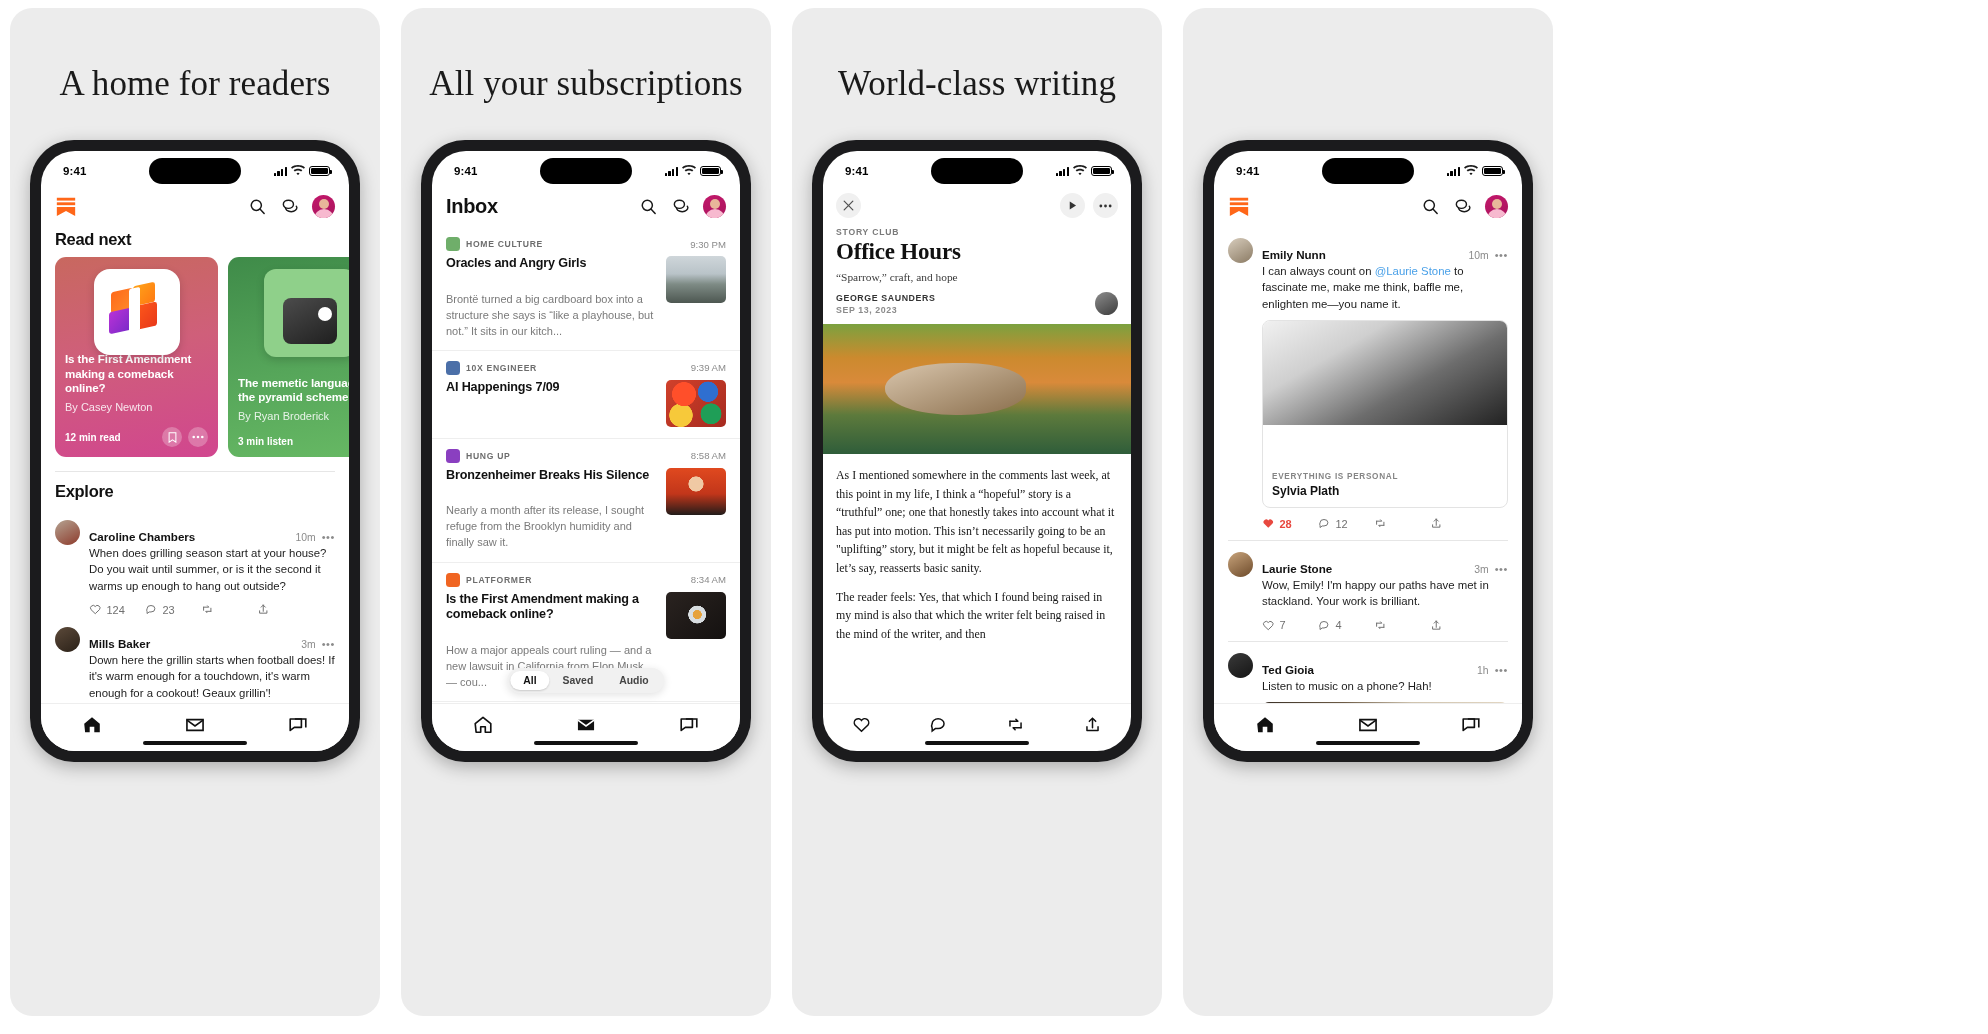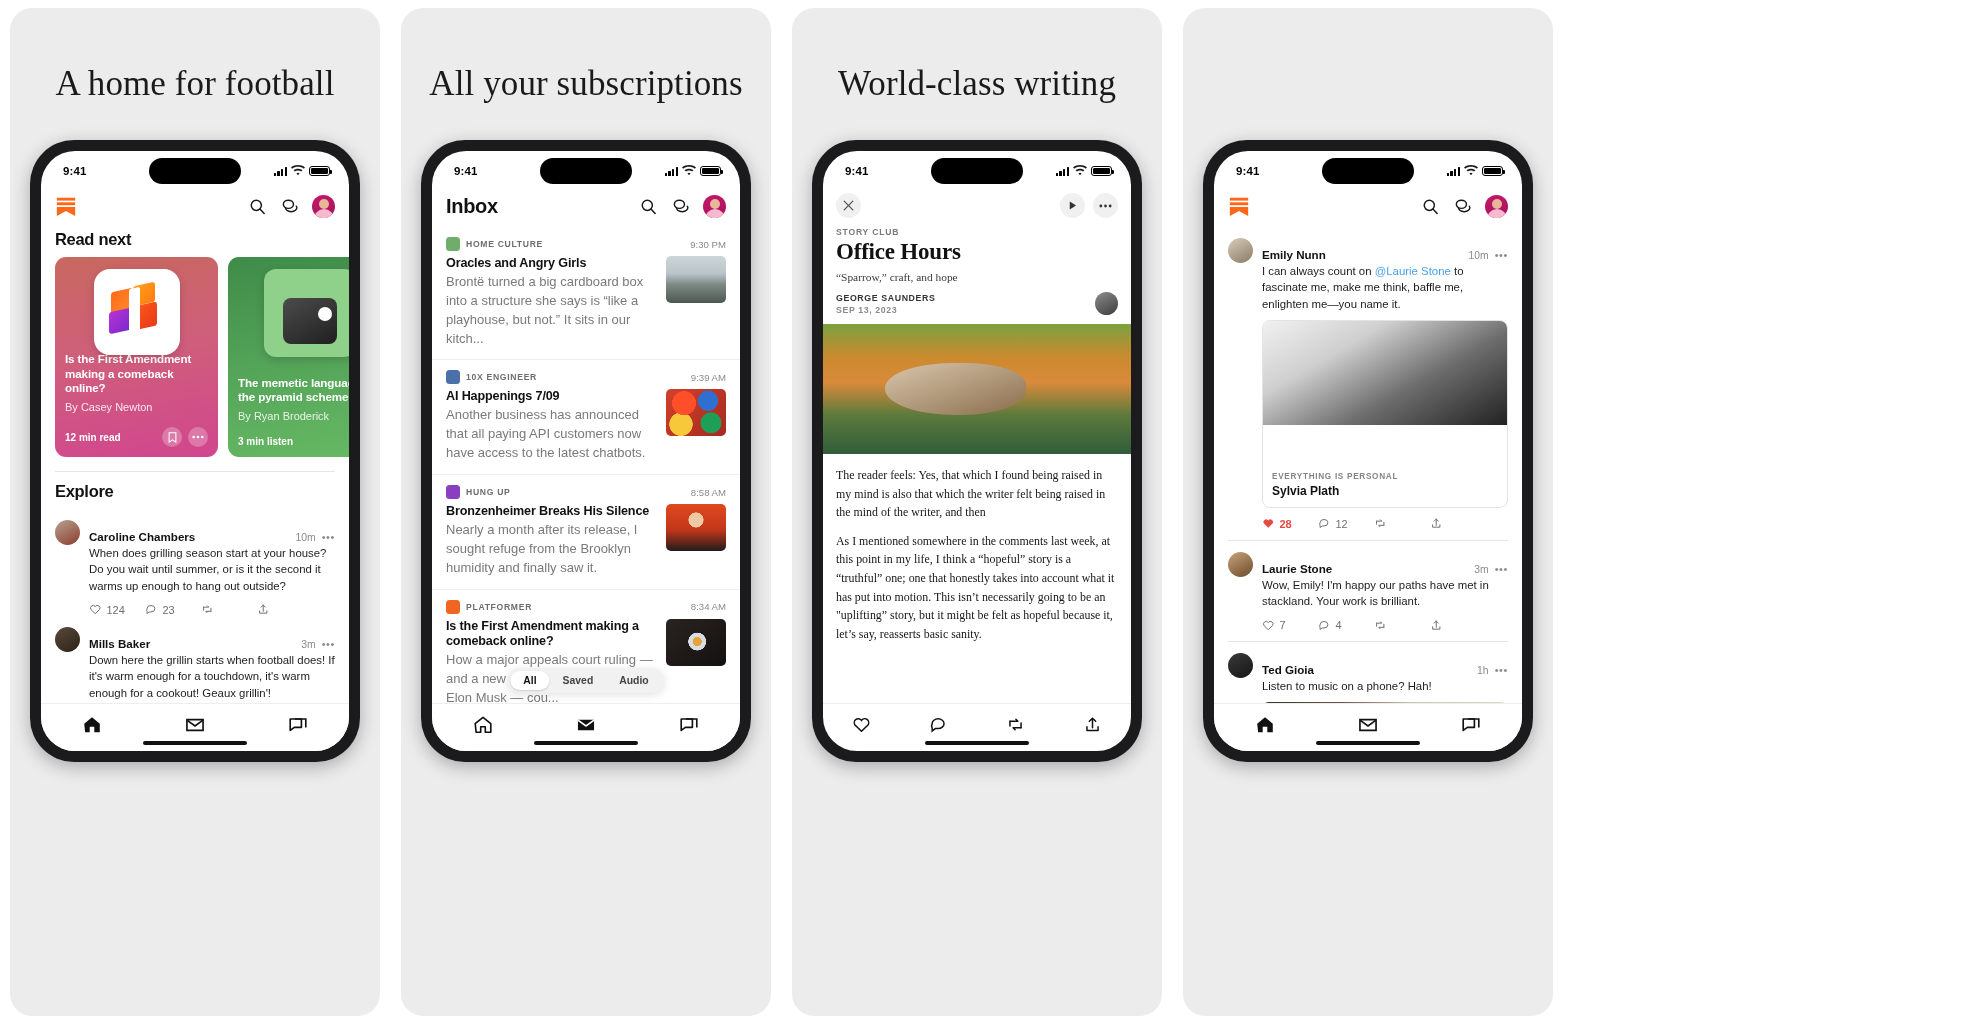--- a/index.html
+++ b/index.html
@@ -197,21 +197,21 @@
 
   
   .inbox-item { padding: 10px 14px 11px; border-bottom:1px solid #eeeeee; }
   .pub-row { display:flex; align-items:center; gap:6px; }
   .pub-logo { width:14px;height:14px;border-radius:3.5px;flex:0 0 14px; }
   .pub-name { font-size:8.6px;font-weight:700;color:#6d6d6d;letter-spacing:.7px; }
   .pub-time { font-size:9.6px;color:#8b8b8b;margin-left:auto; }
   .ib-body { display:flex; gap:10px; margin-top:5px; }
   .ib-txt { flex:1 1 auto; min-width:0; }
   .ib-title { font-size:12.6px;font-weight:800;color:#111;line-height:1.24;letter-spacing:-.15px; }
-  .ib-sub { font-size:13px;line-height:1.46;color:#7a7a7a;margin-top:1px; }
+  .ib-sub { font-size:11px;line-height:1.46;color:#7a7a7a;margin-top:19px; }
   .ib-thumb { width:60px;height:47px;border-radius:5px;flex:0 0 60px;overflow:hidden; }
   .seg {
     position:absolute; bottom:10px; left:50%; transform:translateX(-50%);
     display:flex; background:#f1f1f1; border-radius:15px; padding:3px;
     box-shadow:0 2px 8px rgba(0,0,0,.12);
   }
   .seg div { font-size:10.4px;font-weight:600;color:#444;padding:4px 13px;border-radius:12px; }
   .seg div.on { background:#fff; color:#111; box-shadow:0 1px 2px rgba(0,0,0,.16); }
 
   
@@ -267,21 +267,21 @@
   }
   .ph-bw{background:linear-gradient(150deg,#f1f1f1 0%, #cfcfcf 30%, #6d6d6d 62%, #222 100%);}
   .ph-room{background:linear-gradient(110deg,#3a3026 0%, #6d5b45 30%, #cfc3ae 55%, #e8dcc8 100%);}
 </style>
 </head>
 <body>
 
 <div class="gallery">
 
   <div class="panel">
-    <div class="panel-title">A home for football</div>
+    <div class="panel-title">A home for readers</div>
     <div class="phone">
       <div class="screen">
         <div class="notch"></div>
         <div class="statusbar">
           <span>9:41</span>
           <span class="status-right">
             <span class="bars">
                 <i></i>
                 <i></i>
                 <i></i>
@@ -485,21 +485,20 @@
 
           <div class="inbox-item">
             <div class="pub-row">
               <span class="pub-logo" style="background:#4b6fa8"></span>
               <span class="pub-name">10X ENGINEER</span>
               <span class="pub-time">9:39 AM</span>
             </div>
             <div class="ib-body">
               <div class="ib-txt">
                 <div class="ib-title">AI Happenings 7/09</div>
-                <div class="ib-sub">Another business has announced that all paying API customers now have access to the latest chatbots.</div>
               </div>
               <span class="ib-thumb ph-colorful"></span>
             </div>
           </div>
 
           <div class="inbox-item">
             <div class="pub-row">
               <span class="pub-logo" style="background:#8a3fc0"></span>
               <span class="pub-name">HUNG UP</span>
               <span class="pub-time">8:58 AM</span>
@@ -603,22 +602,22 @@
         <div class="art-by">
           <span>
             <div class="art-auth">GEORGE SAUNDERS</div>
             <div class="art-date">SEP 13, 2023</div>
           </span>
           <span class="art-av"></span>
         </div>
         <div class="art-hero ph-bird"></div>
         <div class="scroll">
           <div class="art-body">
+            <p>As I mentioned somewhere in the comments last week, at this point in my life, I think a “hopeful” story is a “truthful” one; one that honestly takes into account what it has put into motion. This isn’t necessarily going to be an "uplifting” story, but it might be felt as hopeful because it, let’s say, reasserts basic sanity.</p>
             <p>The reader feels: Yes, that which I found being raised in my mind is also that which the writer felt being raised in the mind of the writer, and then</p>
-            <p>As I mentioned somewhere in the comments last week, at this point in my life, I think a “hopeful” story is a “truthful” one; one that honestly takes into account what it has put into motion. This isn’t necessarily going to be an "uplifting” story, but it might be felt as hopeful because it, let’s say, reasserts basic sanity.</p>
           </div>
         </div>
         <div class="art-tabs">
           <svg viewBox="0 0 24 24">
               <path d="M12 20.5 3.8 12.6A5 5 0 0 1 12 6.8a5 5 0 0 1 8.2 5.8z" fill="none" stroke="currentColor" stroke-width="1.9"></path>
             </svg>
           <svg viewBox="0 0 24 24">
               <path d="M4 11a7.5 6.2 0 1 1 7.5 6.2H8l-4 3v-3.6A6 6 0 0 1 4 11z" fill="none" stroke="currentColor" stroke-width="1.9"></path>
             </svg>
           <svg viewBox="0 0 24 24">

